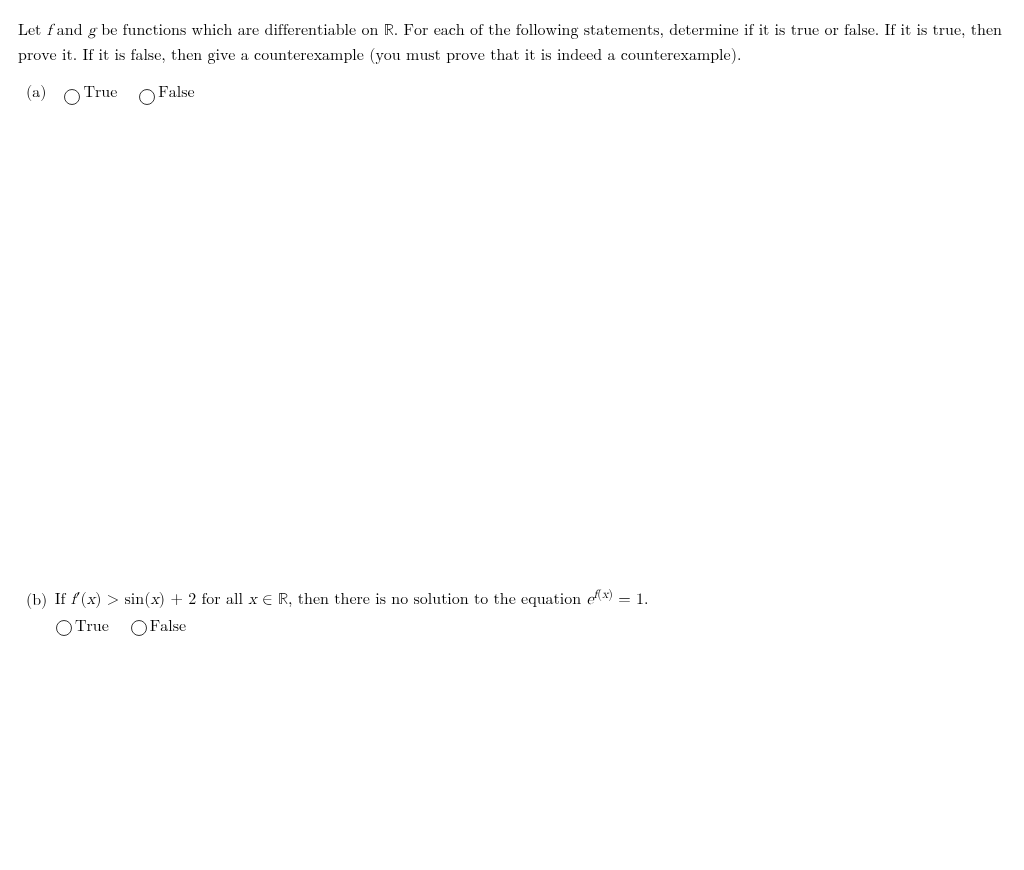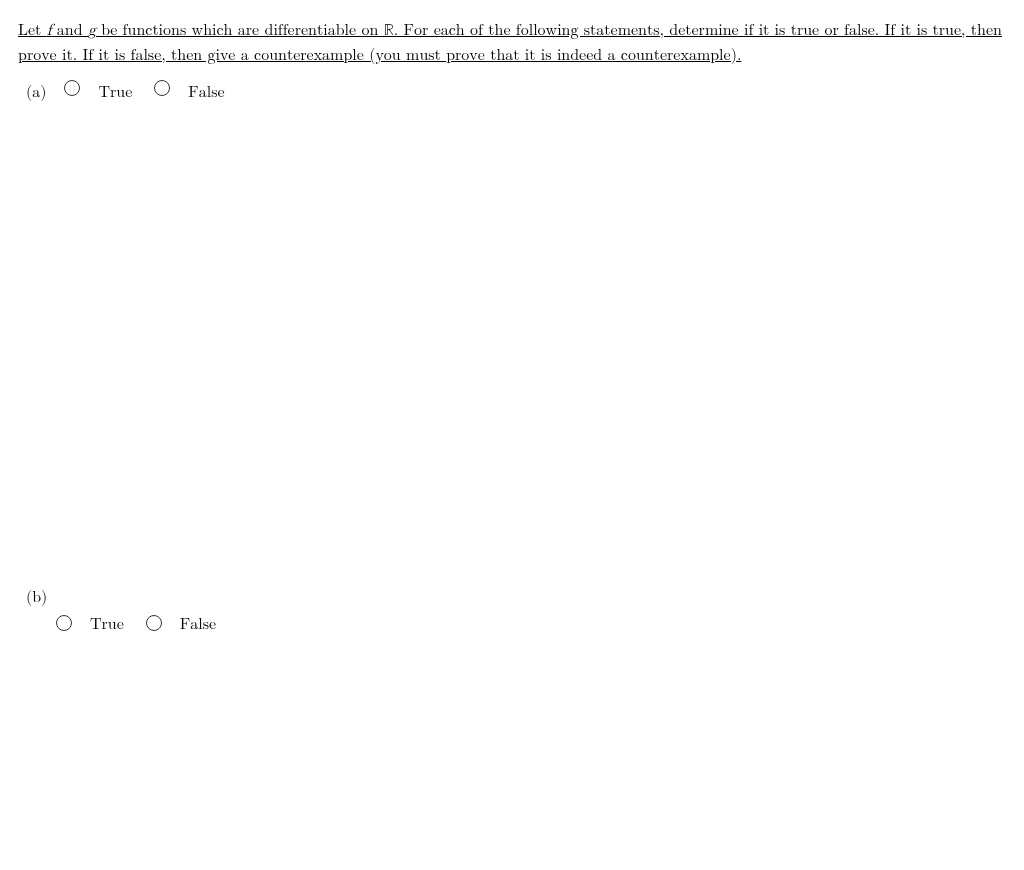--- a/index.html
+++ b/index.html
@@ -14,21 +14,20 @@
       font-size: 16px;
       color: #000000;
       width: 1024px;
       min-height: 870px;
       padding: 18px 20px 20px 18px;
     }
 
     .problem-text {
       line-height: 1.55;
       margin-bottom: 10px;
-      text-decoration: underline;
     }
 
     .part {
       margin-top: 12px;
       margin-left: 8px;
     }
 
     .part-line {
       display: flex;
       align-items: center;
@@ -45,22 +44,22 @@
 
     .radio-group {
       display: flex;
       align-items: center;
       gap: 22px;
       margin-left: 8px;
     }
 
     .radio-option {
       display: flex;
-      align-items: flex-start;
-      gap: 18px;
+      align-items: flex-end;
+      gap: 3px;
       cursor: pointer;
     }
 
     .radio-circle {
       width: 16px;
       height: 16px;
       border-radius: 50%;
       border: 1.5px solid #333;
       background: #fff;
       display: inline-block;
@@ -120,20 +119,23 @@
           <span class="radio-circle"></span>
           <span>False</span>
         </label>
       </div>
     </div>
   </div>
 
   <div class="part-b">
     <div class="part-b-line1">
       <span class="part-label">(b)</span>&nbsp;
+      <span>
+        If <span class="italic">f</span>′(<span class="italic">x</span>) &gt; sin(<span class="italic">x</span>) + 2 for all <span class="italic">x</span> ∈ ℝ, then there is no solution to the equation <span class="italic">e</span><sup><span class="italic">f</span>(<span class="italic">x</span>)</sup> = 1.
+      </span>
     </div>
     <div class="part-b-radios">
       <label class="radio-option">
         <span class="radio-circle"></span>
         <span>True</span>
       </label>
       <label class="radio-option">
         <span class="radio-circle"></span>
         <span>False</span>
       </label>

